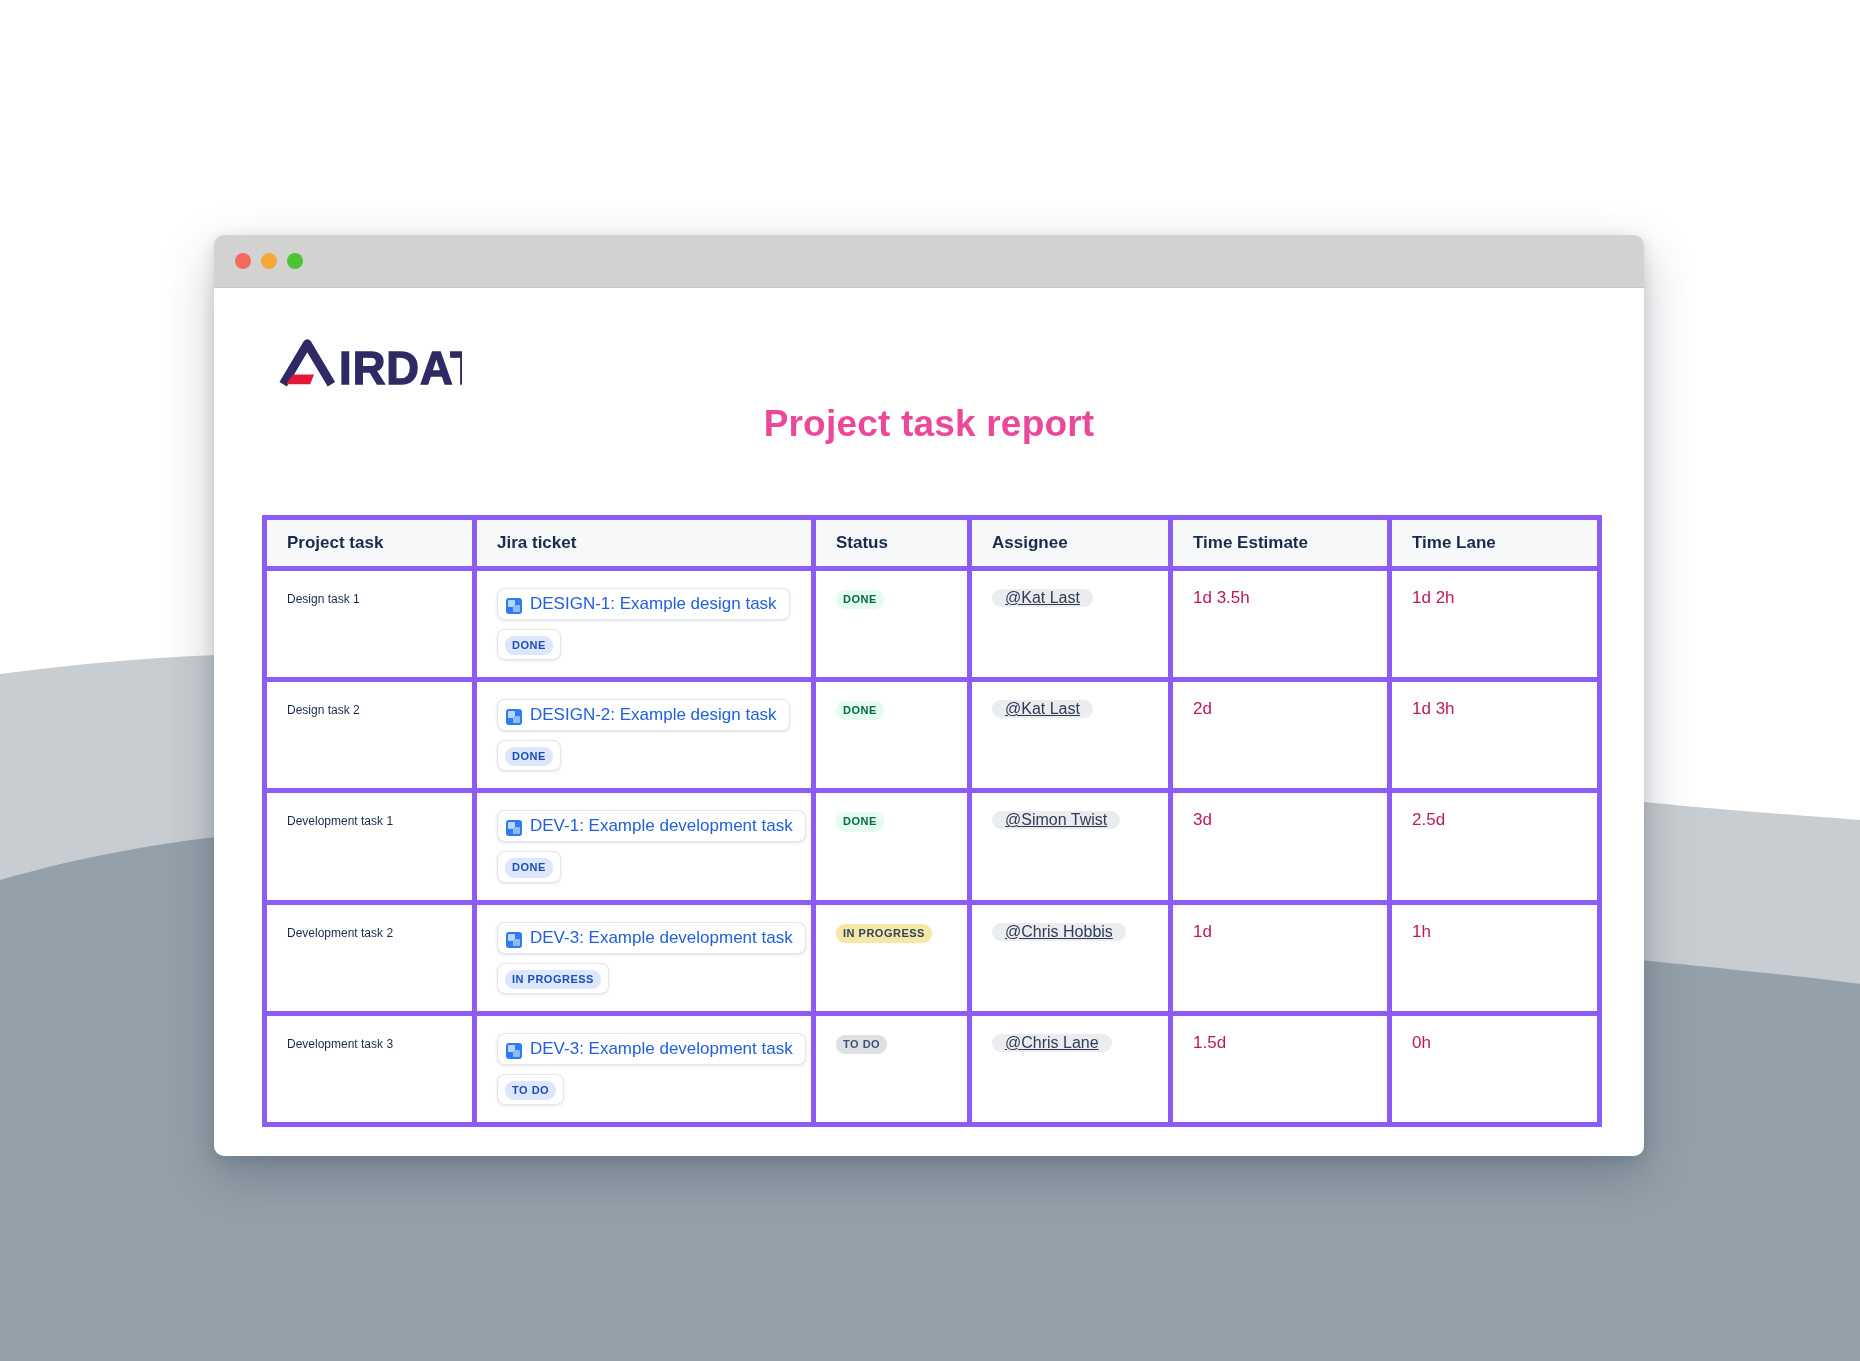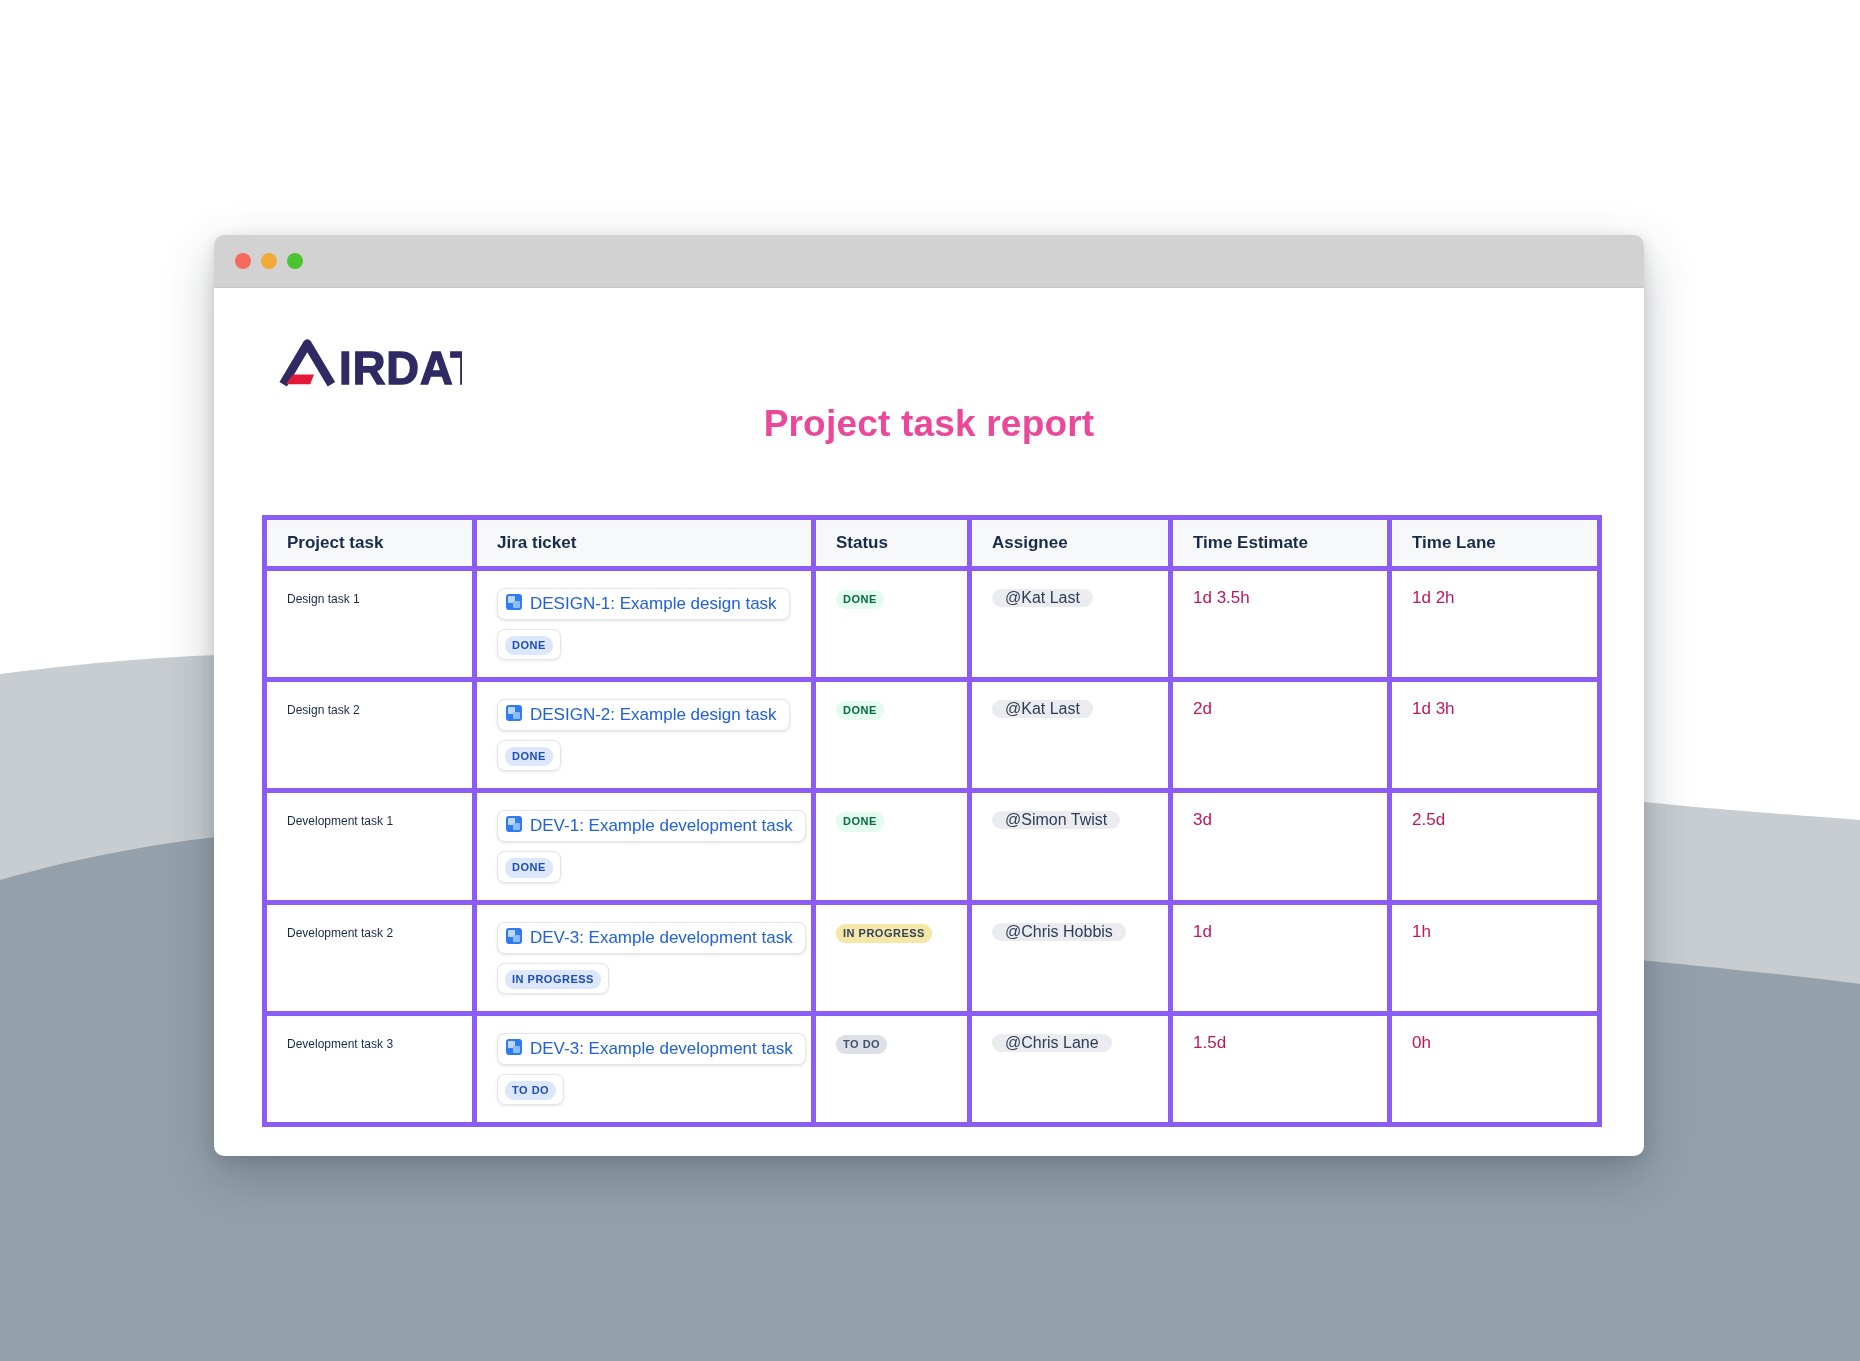--- a/index.html
+++ b/index.html
@@ -44,21 +44,21 @@
   .report td{padding:17px 20px;box-sizing:border-box;background:#ffffff;}
   .report col.c1{width:210px}.report col.c2{width:339px}.report col.c3{width:156px}
   .report col.c4{width:201px}.report col.c5{width:219px}.report col.c6{width:210px}
   .report tbody tr:nth-child(1){height:106px}
   .report tbody tr:nth-child(2){height:110px}
   .report tbody tr:nth-child(3){height:105px}
   .report tbody tr:nth-child(4){height:79px}
   .report tbody tr:nth-child(5){height:83px}
   
   .chip{
-    display:inline-flex;align-items:flex-start;gap:8px;max-width:100%;
+    display:inline-flex;align-items:flex-end;gap:8px;max-width:100%;
     background:#fff;border:1px solid #e4e6ea;border-radius:8px;
     padding:5px 12px 5px 8px;box-shadow:0 1px 3px rgba(9,30,66,.13);
     text-decoration:none;cursor:pointer;
   }
   .chip-text{color:#2160df;font-size:17px;white-space:nowrap;}
   .jira-icon{width:16px;height:16px;border-radius:3px;background:#2f7cf0;position:relative;flex:0 0 auto;}
   .jira-icon::before{content:"";position:absolute;left:2px;top:2px;width:7px;height:7px;background:#bcd7ff;border-radius:1px;}
   .jira-icon::after{content:"";position:absolute;right:2px;bottom:2px;width:7px;height:7px;background:#8fbcf9;border-radius:1px;}
   
   .embed-chip{
@@ -70,21 +70,21 @@
     display:inline-block;font-size:11px;font-weight:bold;letter-spacing:.5px;
     padding:3px 7px;border-radius:9px;line-height:1.2;white-space:nowrap;
   }
   .loz-embed{background:#dde7fb;color:#1d4db8;}
   .loz-done{background:#e3fcef;color:#056a43;}
   .loz-inprogress{background:#f5e8a7;color:#32425f;}
   .loz-todo{background:#dde0e4;color:#3f516e;}
   
   .pill{
     display:inline-block;background:#ebecef;color:#2e3c55;border-radius:14px;
-    padding:0 13px;font-size:16px;cursor:pointer;white-space:nowrap;
+    padding:0 13px;font-size:16px;cursor:pointer;white-space:nowrap;text-decoration:underline;
   }
   .time-text{font-size:17px;color:#be185d;text-align:right;}
   .task-text{font-size:12px;color:#172b4d;}
 </style>
 </head>
 <body>
 
 <div class="canvas">
 
   <svg class="bg-svg" viewBox="0 0 1860 1361" preserveAspectRatio="none" aria-hidden="true">

